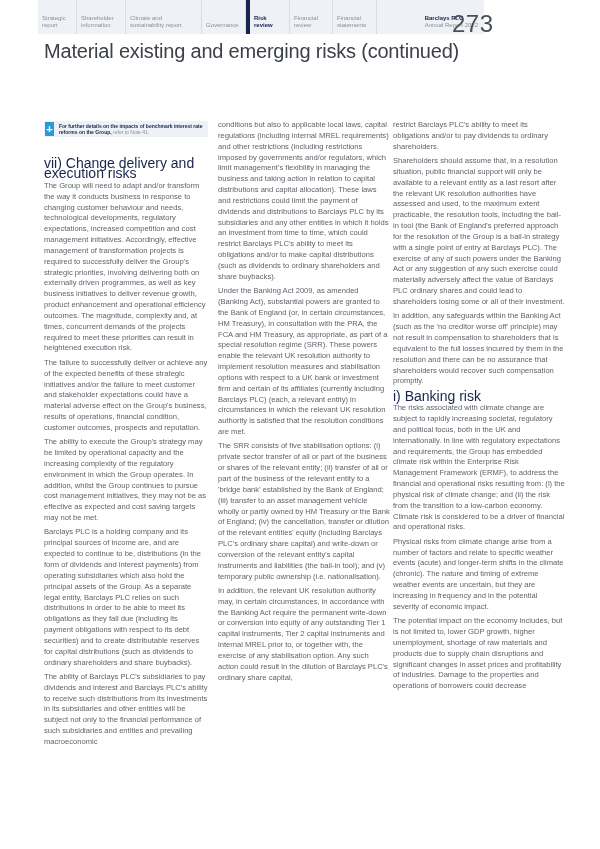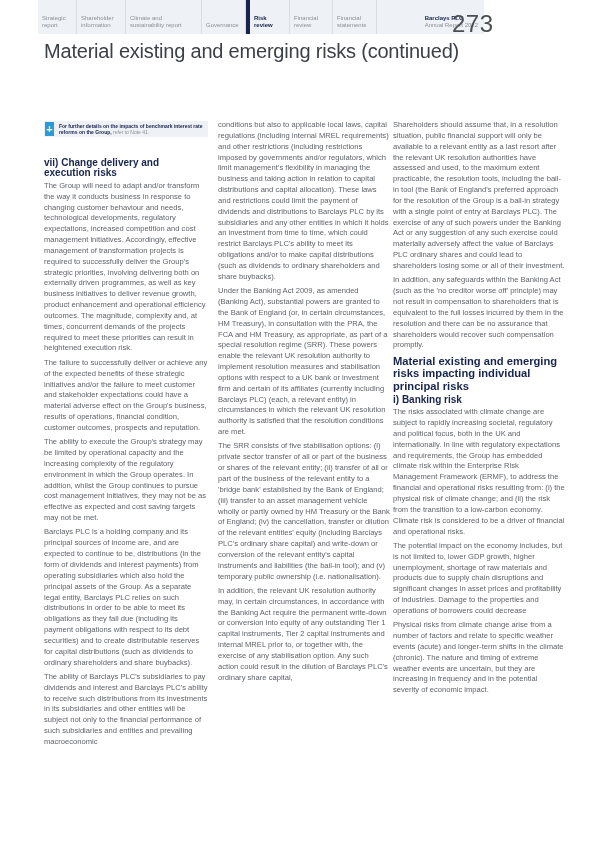--- a/index.html
+++ b/index.html
@@ -32,21 +32,21 @@
     position: absolute; left: 44px; top: 40px; font-size: 20px; color: #3c4047;
     font-weight: normal; letter-spacing: -0.2px;
   }
 
   .col { position: absolute; top: 142px; font-size: 7.6px; line-height: 10.85px; color: #5f6369; }
   .col1 { left: 44px; width: 164px; top: 155px; }
   .col2 { left: 218px; width: 172px; top: 120px; }
   .col3 { left: 393px; width: 172px; top: 120px; }
 
   .col p { margin-bottom: 3.5px; }
-  .col h3 { font-size: 10px; line-height: 10.4px; color: #17254e; font-weight: bold; margin: 3px 0 2px 0; }
+  .col h3 { font-size: 14px; line-height: 10.4px; color: #17254e; font-weight: normal; margin: 3px 0 2px 0; }
   .col h2 { font-size: 11.2px; line-height: 12.2px; color: #17254e; font-weight: bold; margin: 4px 0 2px 0; }
 
   .callout {
     position: absolute; left: 44px; top: 121px; width: 164px; height: 16px;
     background: #eef1f5; display: flex; align-items: center;
   }
   .callout .plus {
     width: 14px; height: 14px; background: #2b9ad6; color: #fff; font-weight: bold;
     font-size: 11px; line-height: 14px; text-align: center; margin-left: 1px;
   }
@@ -114,20 +114,20 @@
 </div>
 
 <div class="col col2">
   <p>conditions but also to applicable local laws, capital regulations (including internal MREL requirements) and other restrictions (including restrictions imposed by governments and/or regulators, which limit management's flexibility in managing the business and taking action in relation to capital distributions and capital allocation). These laws and restrictions could limit the payment of dividends and distributions to Barclays PLC by its subsidiaries and any other entities in which it holds an investment from time to time, which could restrict Barclays PLC's ability to meet its obligations and/or to make capital distributions (such as dividends to ordinary shareholders and share buybacks).</p>
   <p>Under the Banking Act 2009, as amended (Banking Act), substantial powers are granted to the Bank of England (or, in certain circumstances, HM Treasury), in consultation with the PRA, the FCA and HM Treasury, as appropriate, as part of a special resolution regime (SRR). These powers enable the relevant UK resolution authority to implement resolution measures and stabilisation options with respect to a UK bank or investment firm and certain of its affiliates (currently including Barclays PLC) (each, a relevant entity) in circumstances in which the relevant UK resolution authority is satisfied that the resolution conditions are met.</p>
   <p>The SRR consists of five stabilisation options: (i) private sector transfer of all or part of the business or shares of the relevant entity; (ii) transfer of all or part of the business of the relevant entity to a 'bridge bank' established by the Bank of England; (iii) transfer to an asset management vehicle wholly or partly owned by HM Treasury or the Bank of England; (iv) the cancellation, transfer or dilution of the relevant entities' equity (including Barclays PLC's ordinary share capital) and write-down or conversion of the relevant entity's capital instruments and liabilities (the bail-in tool); and (v) temporary public ownership (i.e. nationalisation).</p>
   <p>In addition, the relevant UK resolution authority may, in certain circumstances, in accordance with the Banking Act require the permanent write-down or conversion into equity of any outstanding Tier 1 capital instruments, Tier 2 capital instruments and internal MREL prior to, or together with, the exercise of any stabilisation option. Any such action could result in the dilution of Barclays PLC's ordinary share capital,</p>
 </div>
 
 <div class="col col3">
+  <p>restrict Barclays PLC's ability to meet its obligations and/or to pay dividends to ordinary shareholders.</p>
   <p>Shareholders should assume that, in a resolution situation, public financial support will only be available to a relevant entity as a last resort after the relevant UK resolution authorities have assessed and used, to the maximum extent practicable, the resolution tools, including the bail-in tool (the Bank of England's preferred approach for the resolution of the Group is a bail-in strategy with a single point of entry at Barclays PLC). The exercise of any of such powers under the Banking Act or any suggestion of any such exercise could materially adversely affect the value of Barclays PLC ordinary shares and could lead to shareholders losing some or all of their investment.</p>
   <p>In addition, any safeguards within the Banking Act (such as the 'no creditor worse off' principle) may not result in compensation to shareholders that is equivalent to the full losses incurred by them in the resolution and there can be no assurance that shareholders would recover such compensation promptly.</p>
-  <h2>Material existing and emerging risks impacting individual principal risks</h2>
   <h3>i) Banking risk</h3>
   <p>The risks associated with climate change are subject to rapidly increasing societal, regulatory and political focus, both in the UK and internationally. In line with regulatory expectations and requirements, the Group has embedded climate risk within the Enterprise Risk Management Framework (ERMF), to address the financial and operational risks resulting from: (i) the physical risk of climate change; and (ii) the risk from the transition to a low-carbon economy. Climate risk is considered to be a driver of financial and operational risks.</p>
+  <p>Physical risks from climate change arise from a number of factors and relate to specific weather events (acute) and longer-term shifts in the climate (chronic). The nature and timing of extreme weather events are uncertain, but they are increasing in frequency and in the potential severity of economic impact.</p>
   <p>The potential impact on the economy includes, but is not limited to, lower GDP growth, higher unemployment, shortage of raw materials and products due to supply chain disruptions and significant changes in asset prices and profitability of industries. Damage to the properties and operations of borrowers could decrease</p>
-  <p>Physical risks from climate change arise from a number of factors and relate to specific weather events (acute) and longer-term shifts in the climate (chronic). The nature and timing of extreme weather events are uncertain, but they are increasing in frequency and in the potential severity of economic impact.</p>
 </div>
 
 </body></html>

